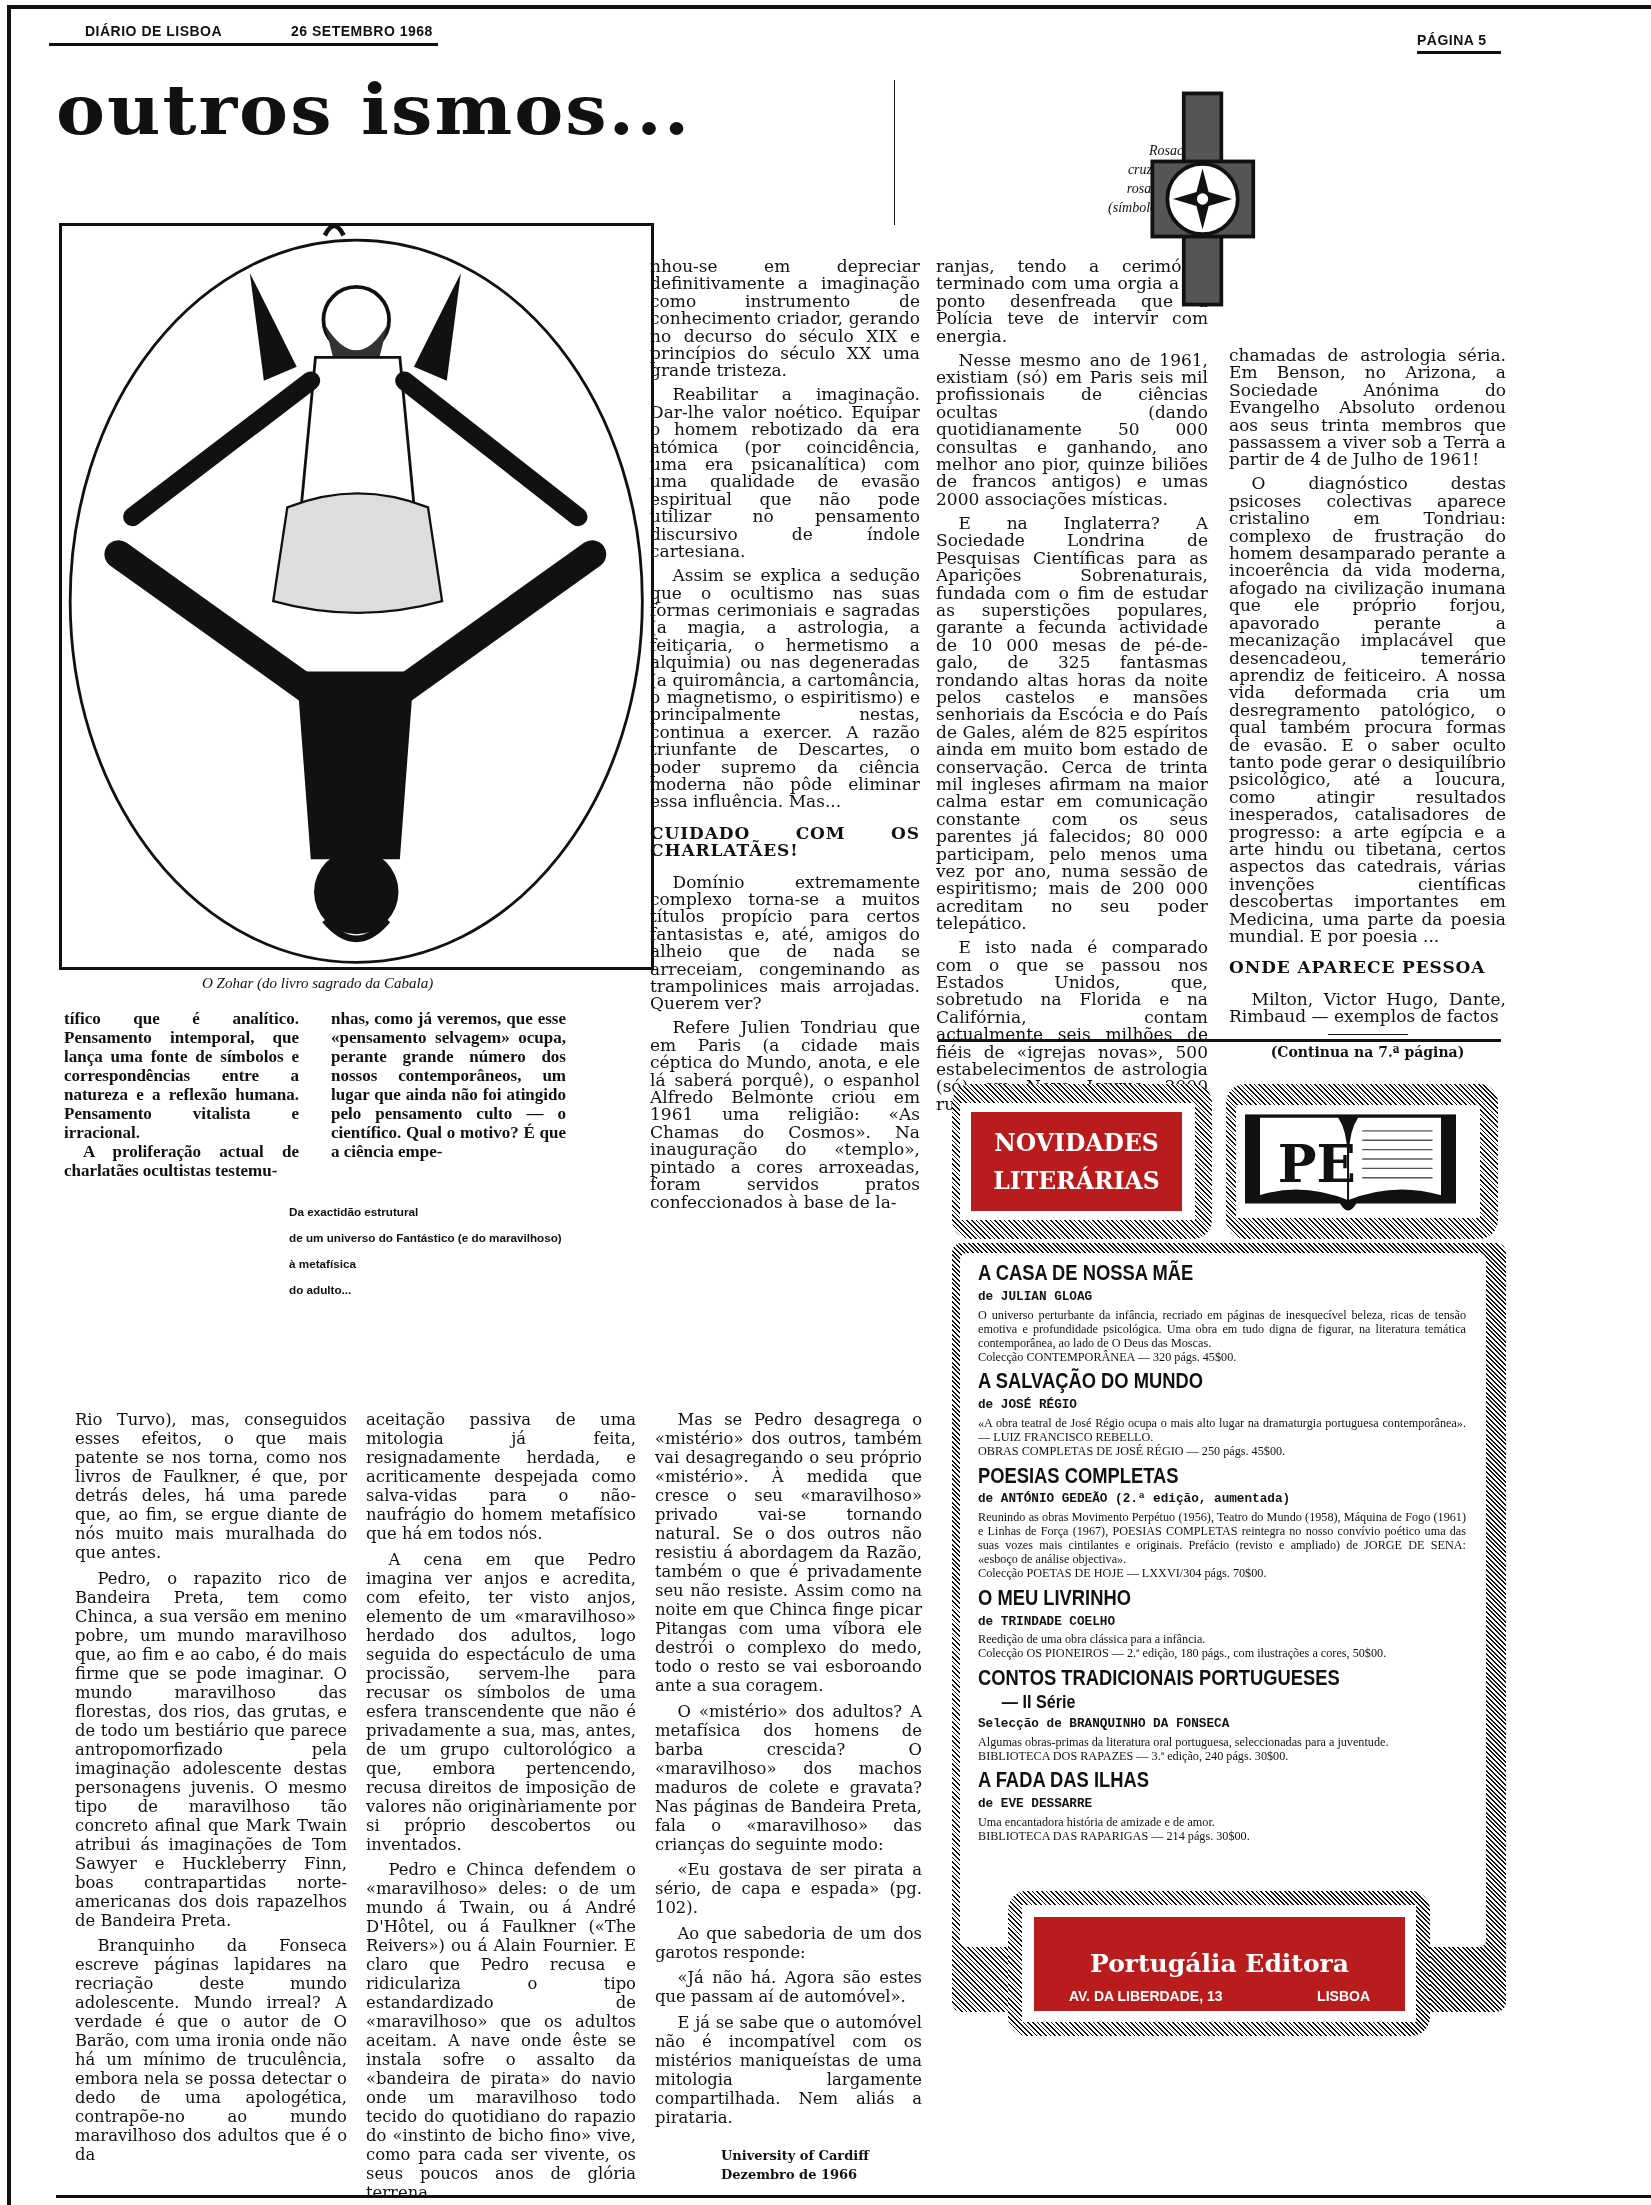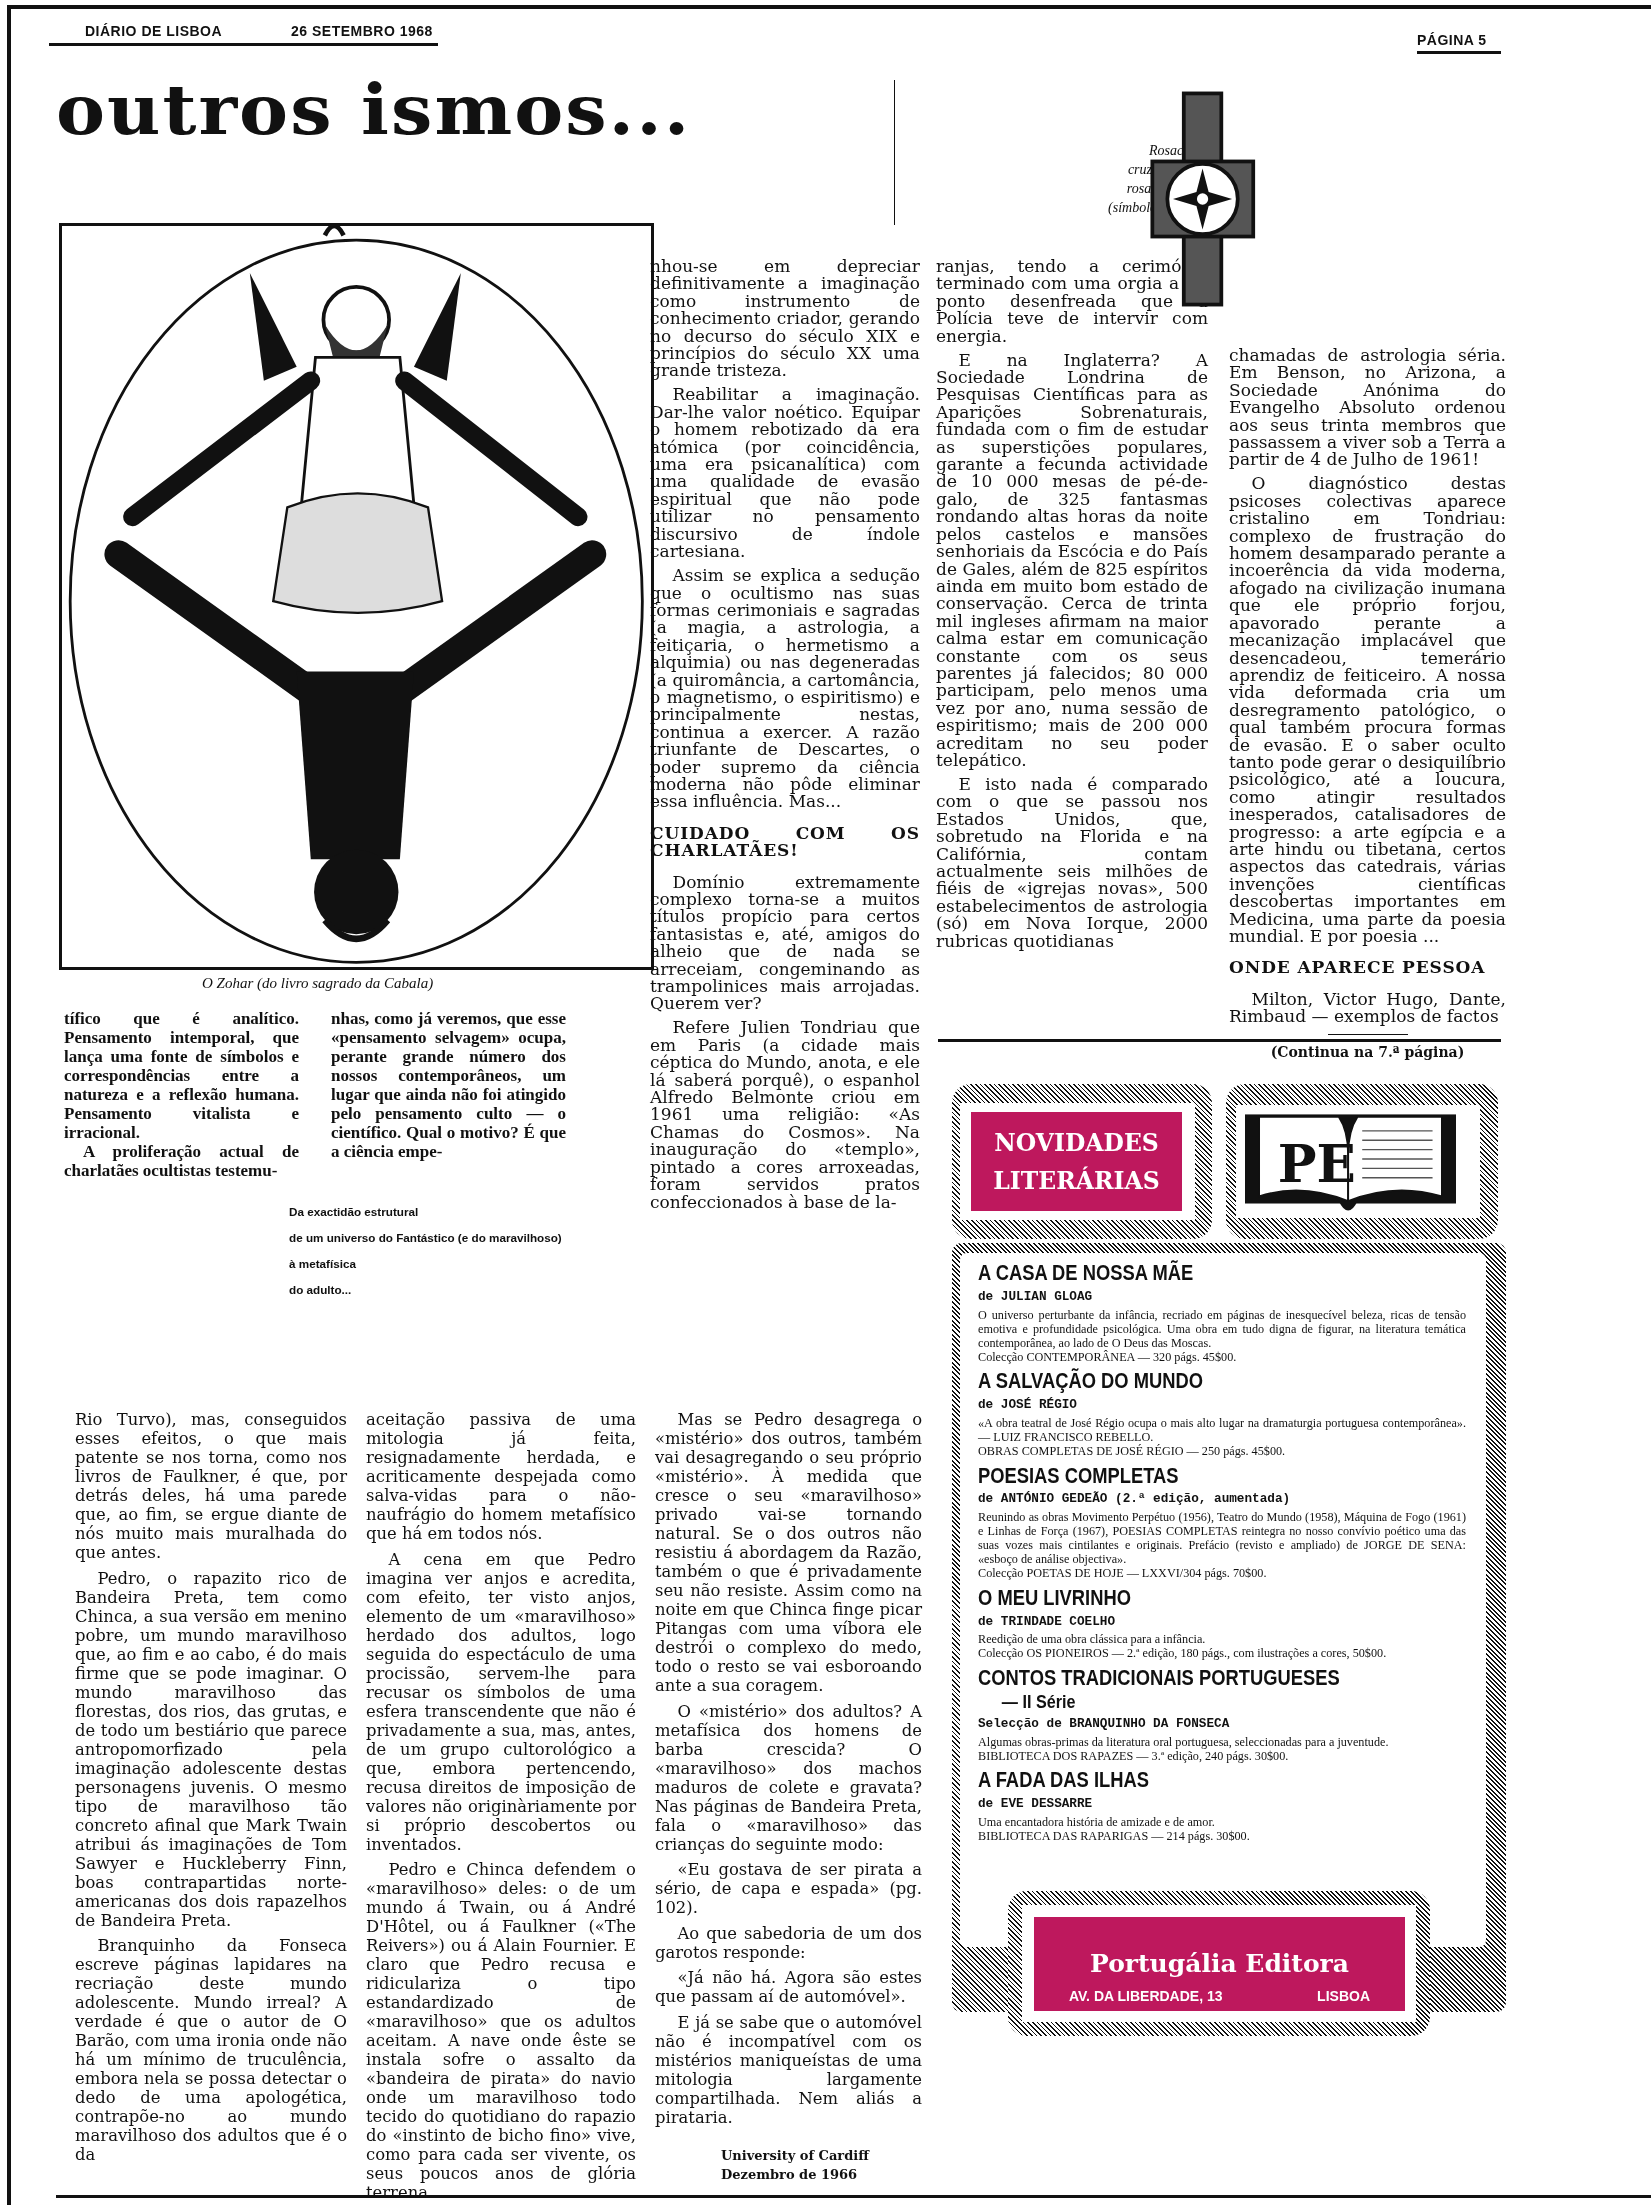--- a/index.html
+++ b/index.html
@@ -20,21 +20,21 @@
   .caption{font-family:"Liberation Serif",serif;font-style:italic;font-size:15px;}
   .subhead{font-family:"Liberation Sans",sans-serif;font-weight:bold;font-size:11.7px;line-height:26px;}
   .vline{width:1.4px;background:#111;}
   .hline{height:2.8px;background:#111;}
   .illus{border:3.8px solid #111;background:#fff;}
   .hatch{background:repeating-linear-gradient(45deg,#111 0 1.4px,#fff 1.4px 3.3px);}
   .ad-title{font-family:"Liberation Sans",sans-serif;font-weight:bold;font-size:21.6px;transform:scaleX(0.85);transform-origin:left;white-space:nowrap;}
   .ad-author{font-family:Liberation Mono, monospace;font-weight:bold;font-size:12.7px;margin:2.8px 0 3.8px 0;}
   .ad-desc{font-family:"Liberation Serif",serif;font-size:12.2px;line-height:14px;text-align:justify;}
   .ad-block{margin-bottom:4.7px;}
-  .darkbox{background:#be185d;color:#fff;}
+  .darkbox{background:#b91c1c;color:#fff;}
 </style>
 </head>
 <body>
 
 <div class="abs frame-top"></div>
 <div class="abs frame-left"></div>
 
 <div class="abs masthead" style="left:49px;top:22.5px;margin-left:36px;">DIÁRIO DE LISBOA</div>
 <div class="abs masthead" style="left:291px;top:22.5px;">26 SETEMBRO 1968</div>
 <div class="abs mast-rule" style="left:49px;top:43px;width:389px;"></div>
@@ -78,20 +78,21 @@
   <p class="noindent">nhou-se em depreciar definitivamente a imaginação como instrumento de conhecimento criador, gerando no decurso do século XIX e princípios do século XX uma grande tristeza.</p>
   <p>Reabilitar a imaginação. Dar-lhe valor noético. Equipar o homem rebotizado da era atómica (por coincidência, uma era psicanalítica) com uma qualidade de evasão espiritual que não pode utilizar no pensamento discursivo de índole cartesiana.</p>
   <p>Assim se explica a sedução que o ocultismo nas suas formas cerimoniais e sagradas (a magia, a astrologia, a feitiçaria, o hermetismo a alquimia) ou nas degeneradas (a quiromância, a cartomância, o magnetismo, o espiritismo) e principalmente nestas, continua a exercer. A razão triunfante de Descartes, o poder supremo da ciência moderna não pôde eliminar essa influência. Mas...</p>
   <h3>CUIDADO COM OS CHARLATÃES!</h3>
   <p>Domínio extremamente complexo torna-se a muitos títulos propício para certos fantasistas e, até, amigos do alheio que de nada se arreceiam, congeminando as trampolinices mais arrojadas. Querem ver?</p>
   <p>Refere Julien Tondriau que em Paris (a cidade mais céptica do Mundo, anota, e ele lá saberá porquê), o espanhol Alfredo Belmonte criou em 1961 uma religião: «As Chamas do Cosmos». Na inauguração do «templo», pintado a cores arroxeadas, foram servidos pratos confeccionados à base de la-</p>
 </div>
 
 <div class="abs col" style="left:936px;top:258px;width:272px;">
   <p class="noindent">ranjas, tendo a cerimónia terminado com uma orgia a tal ponto desenfreada que a Polícia teve de intervir com energia.</p>
+  <p>Nesse mesmo ano de 1961, existiam (só) em Paris seis mil profissionais de ciências ocultas (dando quotidianamente 50 000 consultas e ganhando, ano melhor ano pior, quinze biliões de francos antigos) e umas 2000 associações místicas.</p>
   <p>E na Inglaterra? A Sociedade Londrina de Pesquisas Científicas para as Aparições Sobrenaturais, fundada com o fim de estudar as superstições populares, garante a fecunda actividade de 10 000 mesas de pé-de-galo, de 325 fantasmas rondando altas horas da noite pelos castelos e mansões senhoriais da Escócia e do País de Gales, além de 825 espíritos ainda em muito bom estado de conservação. Cerca de trinta mil ingleses afirmam na maior calma estar em comunicação constante com os seus parentes já falecidos; 80 000 participam, pelo menos uma vez por ano, numa sessão de espiritismo; mais de 200 000 acreditam no seu poder telepático.</p>
   <p>E isto nada é comparado com o que se passou nos Estados Unidos, que, sobretudo na Florida e na Califórnia, contam actualmente seis milhões de fiéis de «igrejas novas», 500 estabelecimentos de astrologia (só) em Nova Iorque, 2000 rubricas quotidianas</p>
 </div>
 
 <div class="abs caption" style="left:1079px;top:141px;width:122px;text-align:right;line-height:19px;font-size:14px;">
   <div>Rosacruz</div>
   <div>cruz da Rosa</div>
   <div>rosacruciana</div>
   <div>(símbolo oficial)</div>
 </div>

